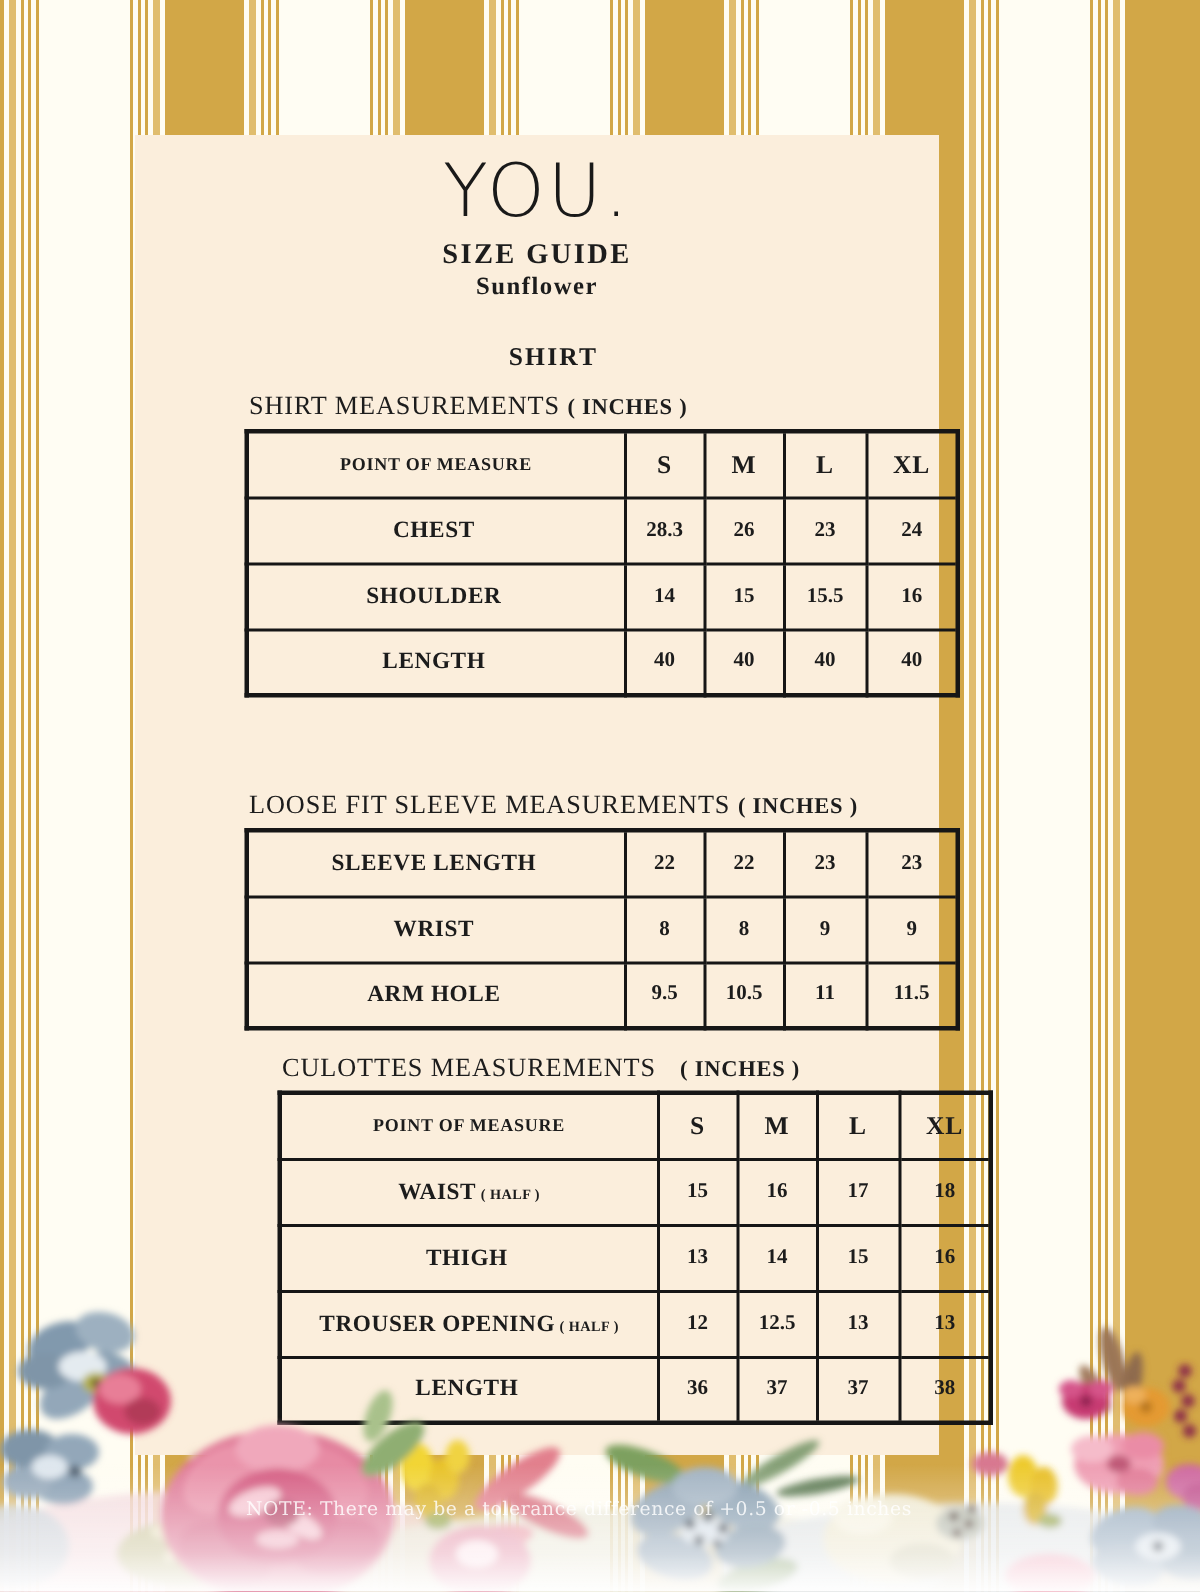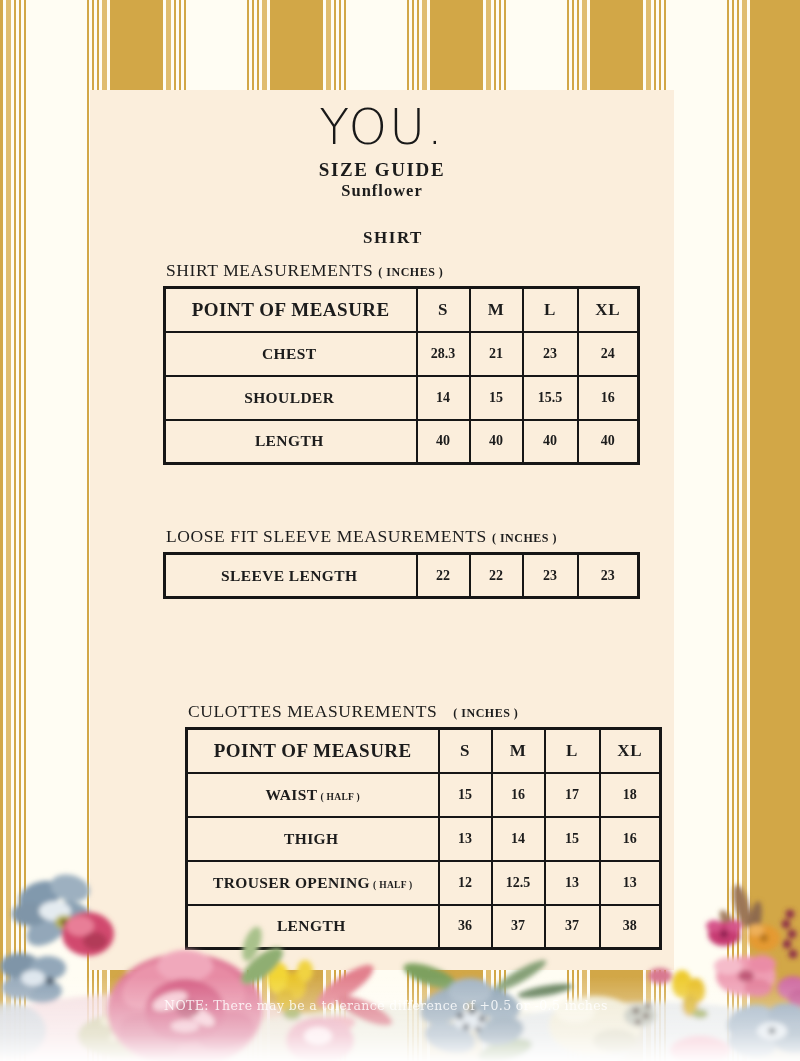--- a/index.html
+++ b/index.html
@@ -29,21 +29,21 @@
       #fffdf3 144px, #fffdf3 147px,
       #d2a747 147px, #d2a747 149px,
       #fffdf3 149px, #fffdf3 152px,
       #e0bd6e 152px, #e0bd6e 157px,
       #fffdf3 157px, #fffdf3 160px);
     background-position: -50px 0;
   }
   .panel {
     position: absolute;
     left: 90px; top: 90px;
-    width: 584px; height: 880px;
+    width: 536px; height: 880px;
     background: #fbeedc;
     z-index: 1;
   }
   .centered { position: absolute; left: 0; width: 100%; text-align: center; }
   .logo {
     top: 12px;
     font-family: "DejaVu Sans", sans-serif;
     font-weight: 200;
     font-size: 49px;
     line-height: 1.05;
@@ -75,21 +75,21 @@
   .sec3 { top: 610px; padding-left: 22px; }
   .sec-label {
     font-size: 17.5px;
     letter-spacing: 0.6px;
     line-height: 22px;
     margin-bottom: 3px;
     padding-left: 3px;
     white-space: nowrap;
   }
   .sec-label .unit {
-    font-size: 12px;
+    font-size: 15px;
     font-weight: bold;
     letter-spacing: 0.5px;
     margin-left: 5px;
     font-family: Liberation Serif, serif;
   }
   .sec3 .sec-label .unit { margin-left: 16px; }
   table.mtable {
     border-collapse: collapse;
     table-layout: fixed;
     width: 477px;
@@ -102,21 +102,21 @@
     vertical-align: middle;
     font-weight: bold;
     overflow: hidden;
   }
   col.c0 { width: 252px; }
   col.c1 { width: 53px; }
   col.c2 { width: 53px; }
   col.c3 { width: 55px; }
   col.c4 { width: 61px; }
   td.hdr  { font-size: 17px; letter-spacing: 0.6px; }
-  td.hdr0 { font-size: 19px; letter-spacing: 0.5px; margin-top: 41px; }
+  td.hdr0 { font-size: 12px; letter-spacing: 0.5px; margin-top: 41px; }
   td.lab  { font-size: 15.5px; letter-spacing: 0.4px; border-radius: 21px; }
   td.lab .suffix { font-size: 9.5px; letter-spacing: 0.3px; margin-left: 3px; text-align: right; }
   td.val  { font-size: 14px; }
   .florals {
     position: absolute;
     left: 0; bottom: 0;
     width: 800px; height: 235px;
     z-index: 3;
     pointer-events: none;
   }
@@ -159,21 +159,21 @@
             <tr>
           <td class="hdr hdr0">POINT OF MEASURE</td>
           <td class="hdr">S</td>
           <td class="hdr">M</td>
           <td class="hdr">L</td>
           <td class="hdr">XL</td>
         </tr>
         <tr>
           <td class="lab"><span>CHEST</span><span class="suffix"></span></td>
           <td class="val">28.3</td>
-          <td class="val">21</td>
+          <td class="val">26</td>
           <td class="val">23</td>
           <td class="val">24</td>
         </tr>
         <tr>
           <td class="lab"><span>SHOULDER</span><span class="suffix"></span></td>
           <td class="val">14</td>
           <td class="val">15</td>
           <td class="val">15.5</td>
           <td class="val">16</td>
         </tr>
@@ -200,20 +200,34 @@
             <col class="c3">
             <col class="c4">
           </colgroup>
         <tbody>
             <tr>
           <td class="lab"><span>SLEEVE LENGTH</span><span class="suffix"></span></td>
           <td class="val">22</td>
           <td class="val">22</td>
           <td class="val">23</td>
           <td class="val">23</td>
+        </tr>
+        <tr>
+          <td class="lab"><span>WRIST</span><span class="suffix"></span></td>
+          <td class="val">8</td>
+          <td class="val">8</td>
+          <td class="val">9</td>
+          <td class="val">9</td>
+        </tr>
+        <tr>
+          <td class="lab"><span>ARM HOLE</span><span class="suffix"></span></td>
+          <td class="val">9.5</td>
+          <td class="val">10.5</td>
+          <td class="val">11</td>
+          <td class="val">11.5</td>
         </tr>
       </tbody>
         </table>
     </div>
 
     <div class="sec sec3">
       <div class="sec-label">
         <span>CULOTTES MEASUREMENTS</span><span class="unit">( INCHES )</span>
       </div>
       <table class="mtable">

